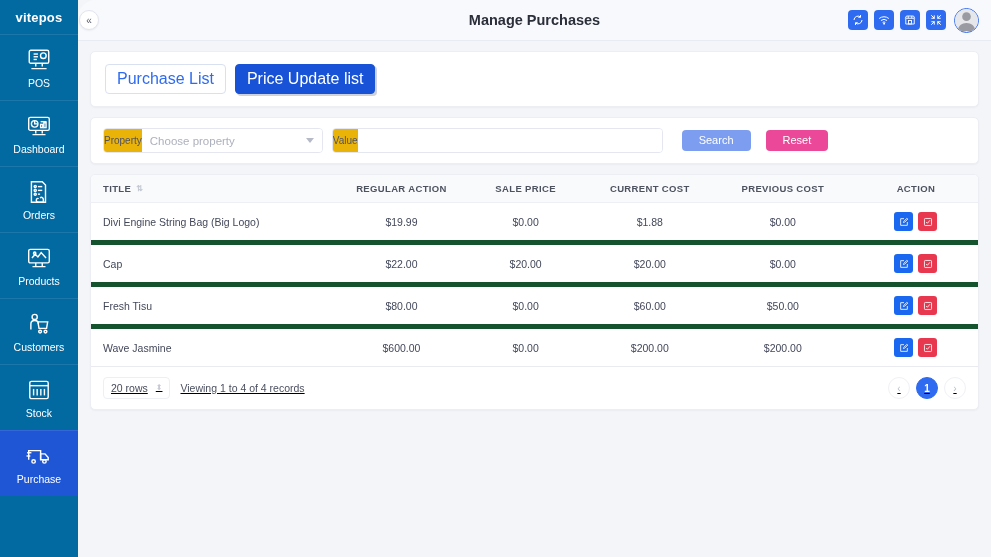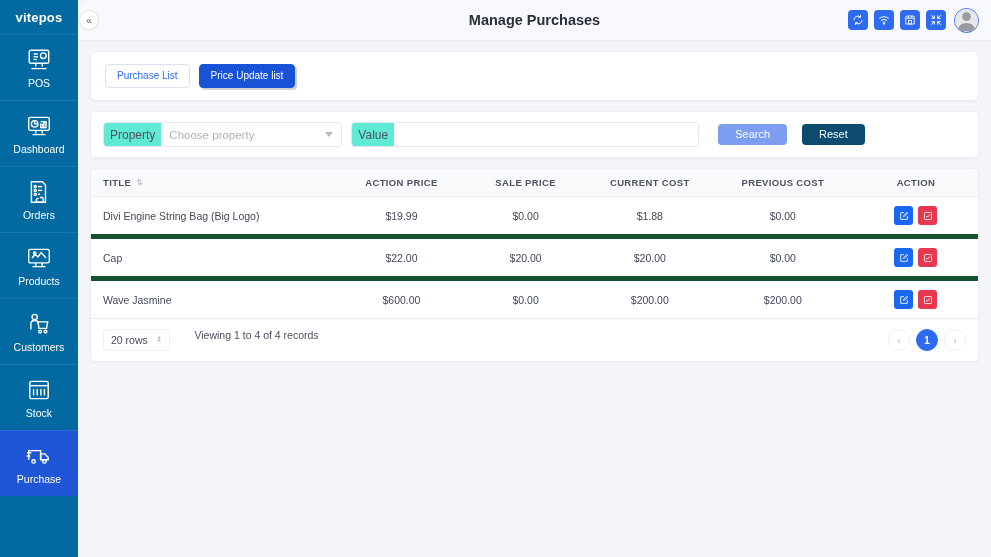--- a/index.html
+++ b/index.html
@@ -121,21 +121,21 @@
     box-shadow: 0 1px 2px rgba(20,25,60,.04);
   }
 
   
   .tabs-card {
     padding: 12px 14px;
     display: flex; align-items: center; gap: 9px;
     margin-bottom: 10px;
   }
   .tab-btn {
-    font-size: 10px;
+    font-size: 16px;
     padding: 6px 11px;
     border-radius: 4px;
     cursor: pointer;
     border: 1px solid #d9e0f0;
     background: #ffffff;
     color: #2f6bf0;
     line-height: 1;
   }
   .tab-btn.active {
     background: #1852d6;
@@ -151,24 +151,24 @@
     margin-bottom: 10px;
   }
   .input-group {
     display: flex; align-items: stretch;
     border: 1px solid #e4e7f0;
     border-radius: 4px;
     overflow: hidden;
     height: 25px;
   }
   .ig-label {
-    background: #5eead4;
+    background: #eab308;
     color: #4e5363;
-    font-size: 12px;
-    padding: 0 6px;
+    font-size: 10px;
+    padding: 0 0;
     display: flex; align-items: center;
     white-space: nowrap;
   }
   .ig-select {
     width: 180px;
     background: #fff;
     display: flex; align-items: center;
     justify-content: space-between;
     padding: 0 8px;
     font-size: 11.5px;
@@ -193,21 +193,21 @@
   .btn {
     font-size: 11px;
     padding: 0 17px;
     height: 21px;
     border: none; border-radius: 4px;
     cursor: pointer;
     line-height: 1;
     font-family: "Liberation Sans", sans-serif;
   }
   .btn-search { background: #7d9ef0; color: #ffffff; margin-left: 10px; }
-  .btn-reset { background: #0c4a6e; color: #ffffff; margin-left: 6px; }
+  .btn-reset { background: #ec4899; color: #ffffff; margin-left: 6px; }
 
   
   .table-card { padding: 0; overflow: hidden; }
   table { width: 100%; border-collapse: collapse; }
   thead th {
     background: #f9fafc;
     font-size: 9.5px;
     letter-spacing: .35px;
     color: #4d525f;
     font-weight: bold;
@@ -234,23 +234,24 @@
     border-radius: 3px;
     display: flex; align-items: center; justify-content: center;
     cursor: pointer;
   }
   .act-edit { background: #1a68f0; }
   .act-del { background: #e8384f; }
   .act-btn svg { width: 10px; height: 10px; display: block; }
 
   
   .tfoot {
-    display: flex; align-items: flex-start;
+    display: flex; align-items: center;
     padding: 10px 12px;
-    gap: 24px;
+    gap: 10px;
+    text-decoration: underline;
   }
   .rows-select {
     display: flex; align-items: center; gap: 8px;
     border: 1px solid #edeff4;
     border-radius: 4px;
     padding: 4px 7px;
     font-size: 10.5px;
     color: #474c5b;
     background: #fff;
     cursor: pointer;
@@ -452,21 +453,21 @@
         <button class="btn btn-reset">Reset</button>
       </div>
 
       <div class="card table-card">
         <table>
           <thead>
             <tr>
               <th class="col-title" style="width:28%">
                 <span>TITLE</span><span class="sort-ic">⇅</span>
               </th>
-              <th style="width:14%">ACTION PRICE</th>
+              <th style="width:14%">REGULAR ACTION</th>
               <th style="width:14%">SALE PRICE</th>
               <th style="width:14%">CURRENT COST</th>
               <th style="width:16%">PREVIOUS COST</th>
               <th style="width:14%">ACTION</th>
             </tr>
           </thead>
           <tbody>
             <tr>
               <td class="col-title">Divi Engine String Bag (Big Logo)</td>
               <td>$19.99</td>
@@ -509,20 +510,44 @@
                   <div class="act-btn act-del">
                     <svg viewBox="0 0 24 24" fill="none" stroke="#fff" stroke-width="2">
                         <rect x="3.5" y="3.5" width="17" height="17" rx="2"></rect>
                         <path d="M7.5 12l3 3 6-7"></path>
                       </svg>
                   </div>
                 </div>
               </td>
             </tr>
             <tr>
+              <td class="col-title">Fresh Tisu</td>
+              <td>$80.00</td>
+              <td>$0.00</td>
+              <td>$60.00</td>
+              <td>$50.00</td>
+              <td>
+                <div class="act-wrap">
+                  <div class="act-btn act-edit">
+                    <svg viewBox="0 0 24 24" fill="none" stroke="#fff" stroke-width="2">
+                        <path d="M4 4h8"></path>
+                        <path d="M4 4v16h16v-8"></path>
+                        <path d="M13.5 12.5 21 5l-2-2-7.5 7.5-.8 2.8z"></path>
+                      </svg>
+                  </div>
+                  <div class="act-btn act-del">
+                    <svg viewBox="0 0 24 24" fill="none" stroke="#fff" stroke-width="2">
+                        <rect x="3.5" y="3.5" width="17" height="17" rx="2"></rect>
+                        <path d="M7.5 12l3 3 6-7"></path>
+                      </svg>
+                  </div>
+                </div>
+              </td>
+            </tr>
+            <tr>
               <td class="col-title">Wave Jasmine</td>
               <td>$600.00</td>
               <td>$0.00</td>
               <td>$200.00</td>
               <td>$200.00</td>
               <td>
                 <div class="act-wrap">
                   <div class="act-btn act-edit">
                     <svg viewBox="0 0 24 24" fill="none" stroke="#fff" stroke-width="2">
                         <path d="M4 4h8"></path>

